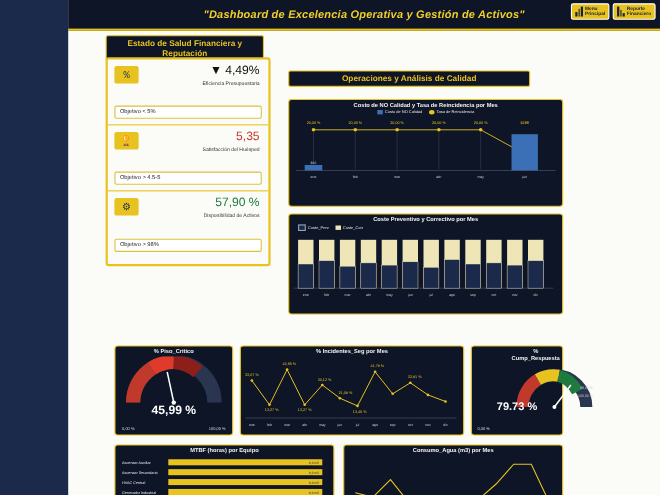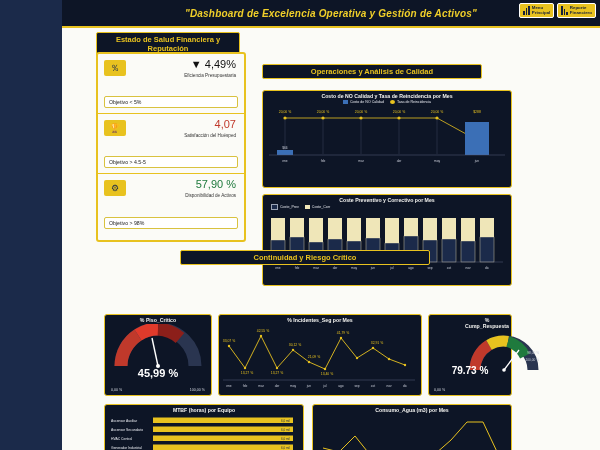--- a/index.html
+++ b/index.html
@@ -126,21 +126,21 @@
 
     <div class="kpi-row">
       <div class="kpi-icon">％</div>
       <div class="kpi-val">▼ 4,49%</div>
       <div class="kpi-sub">Eficiencia Presupuestaria</div>
       <div class="kpi-goal">Objetivo &lt; 5%</div>
     </div>
 
     <div class="kpi-row">
       <div class="kpi-icon">🏆</div>
-      <div class="kpi-val red">4,07</div>
+      <div class="kpi-val red">5,35</div>
       <div class="kpi-sub">Satisfacción del Huésped</div>
       <div class="kpi-goal">Objetivo &gt; 4.5-5</div>
     </div>
 
     <div class="kpi-row">
       <div class="kpi-icon">⚙</div>
       <div class="kpi-val green">57,90 %</div>
       <div class="kpi-sub">Disponibilidad de Activos</div>
       <div class="kpi-goal">Objetivo &gt; 98%</div>
     </div>
@@ -231,23 +231,20 @@
       <text class="tiny" x="110" y="59" text-anchor="middle">jun</text>
       <text class="tiny" x="129" y="59" text-anchor="middle">jul</text>
       <text class="tiny" x="148" y="59" text-anchor="middle">ago</text>
       <text class="tiny" x="167" y="59" text-anchor="middle">sep</text>
       <text class="tiny" x="186" y="59" text-anchor="middle">oct</text>
       <text class="tiny" x="205" y="59" text-anchor="middle">nov</text>
       <text class="tiny" x="224" y="59" text-anchor="middle">dic</text>
     </svg>
   </div>
 
-  <div style="position:absolute;left:180px;top:250px;width:250px;">
-    <div class="sec-title">Continuidad y Riesgo Crítico</div>
-  </div>
 
   <div class="card" style="left:104px;top:272px;width:108px;height:82px;">
     <div class="card-title">% Piso_Critico</div>
     <svg width="106" height="48" viewBox="0 0 106 48">
       <path d="M16,42 A37,37 0 0,1 90,42" fill="none" stroke="#2a3550" stroke-width="13"></path>
       <path d="M16,42 A37,37 0 0,1 33,11" fill="none" stroke="#c0392b" stroke-width="13"></path>
       <path d="M33,11 A37,37 0 0,1 53,5" fill="none" stroke="#e03a2b" stroke-width="13"></path>
       <path d="M53,5 A37,37 0 0,1 75,14" fill="none" stroke="#8c1f1a" stroke-width="13"></path>
       <line x1="53" y1="42" x2="47" y2="14" stroke="#ffffff" stroke-width="1.4"></line>
       <circle cx="53" cy="42" r="2" fill="#ffffff"></circle>

